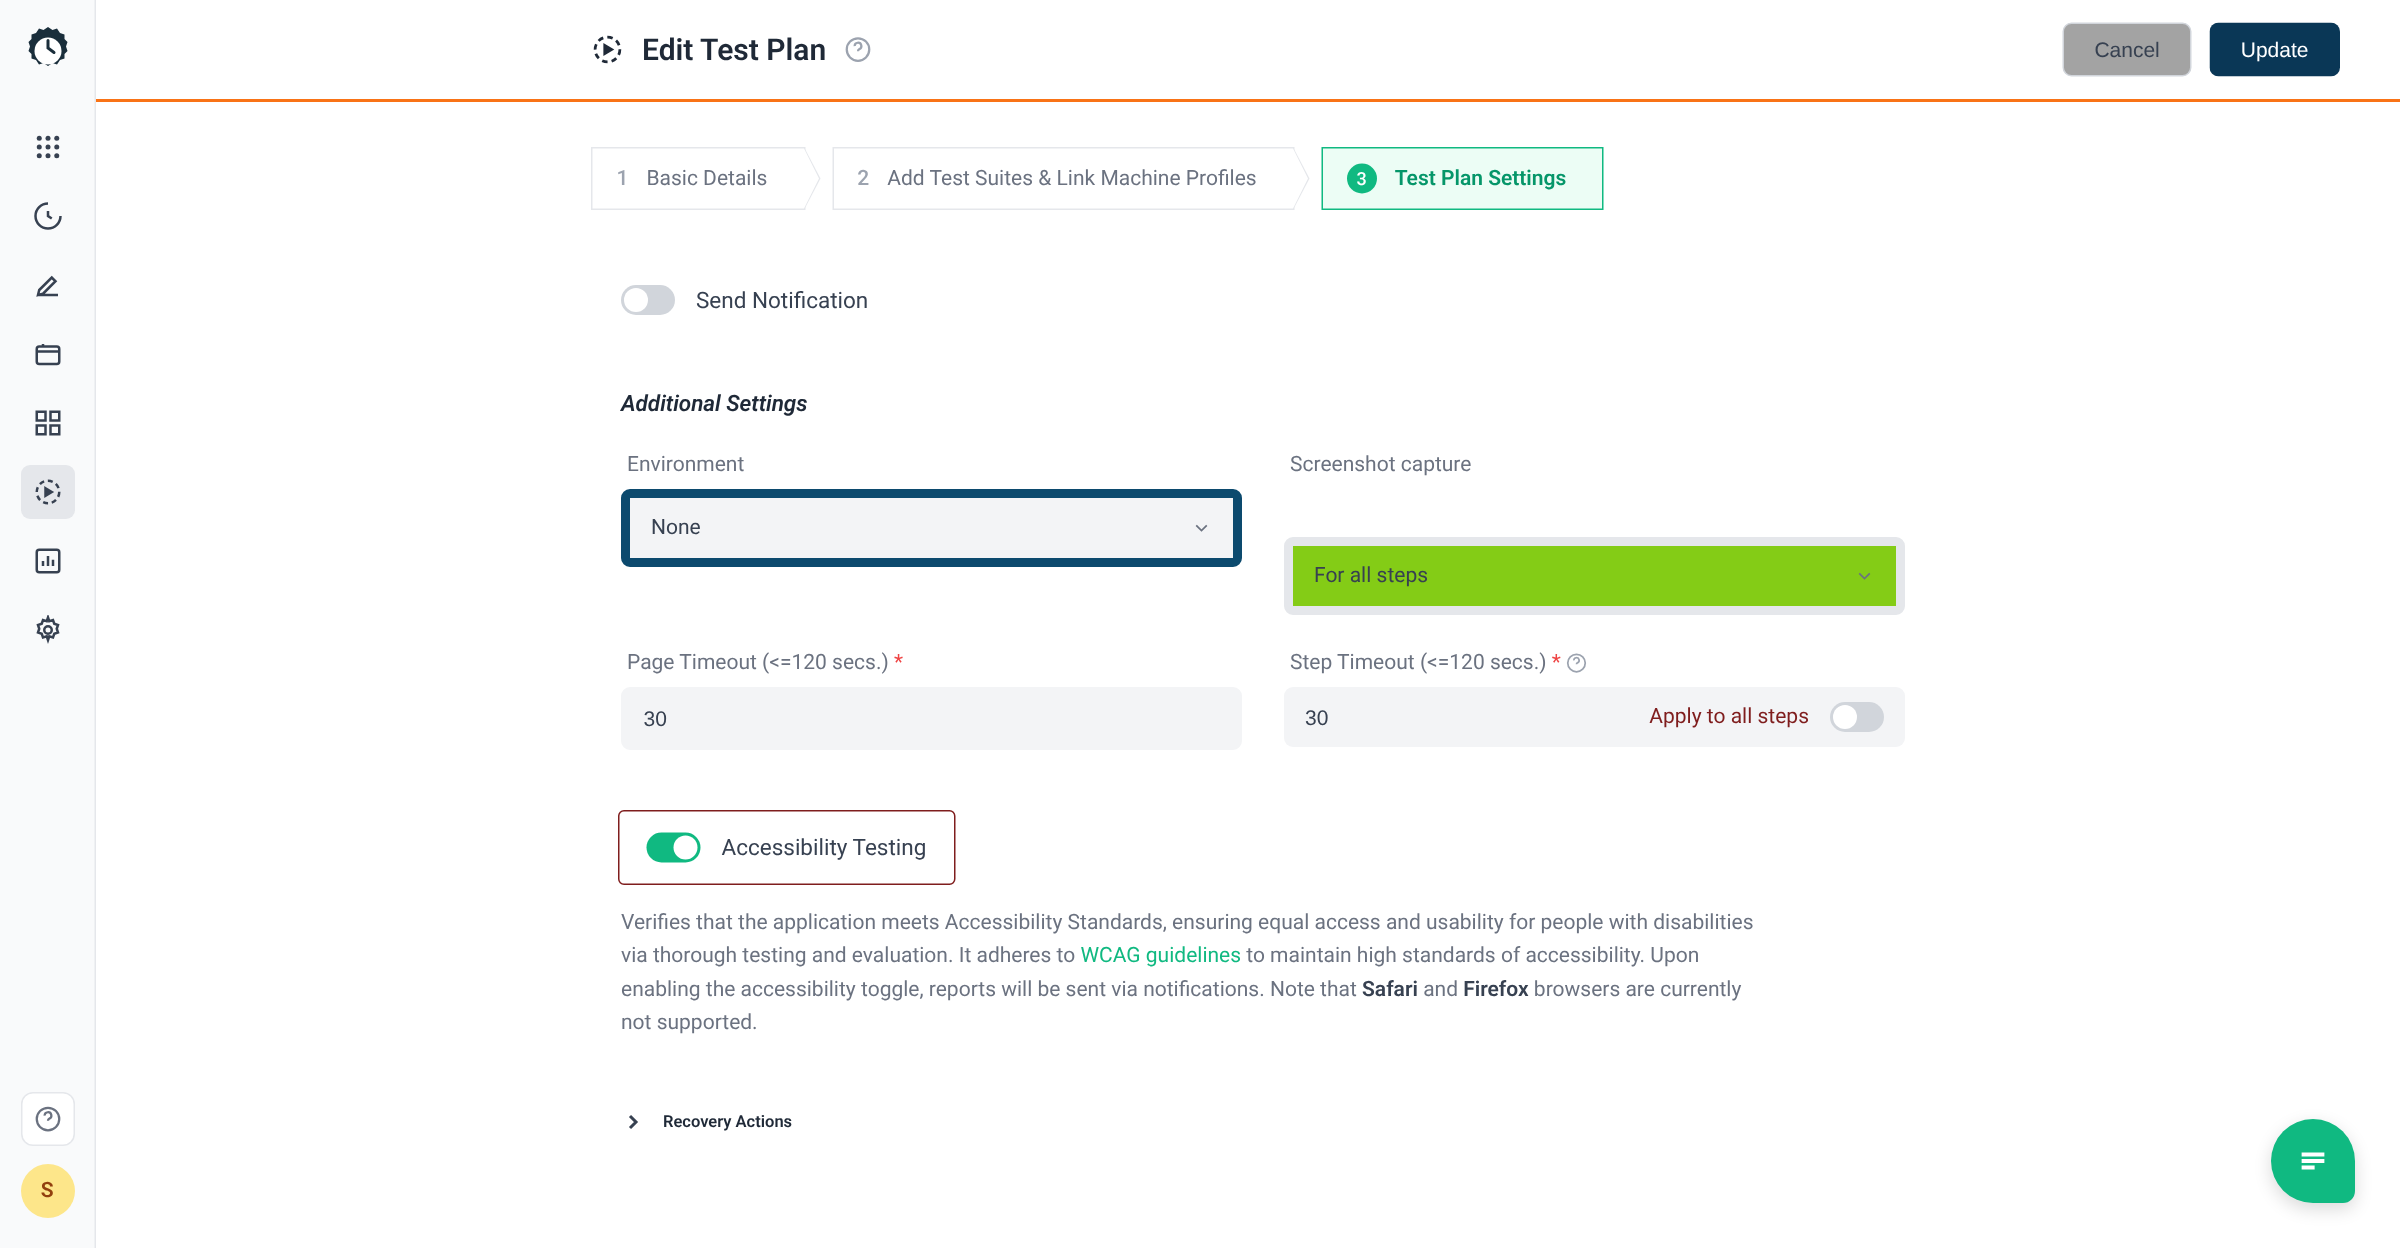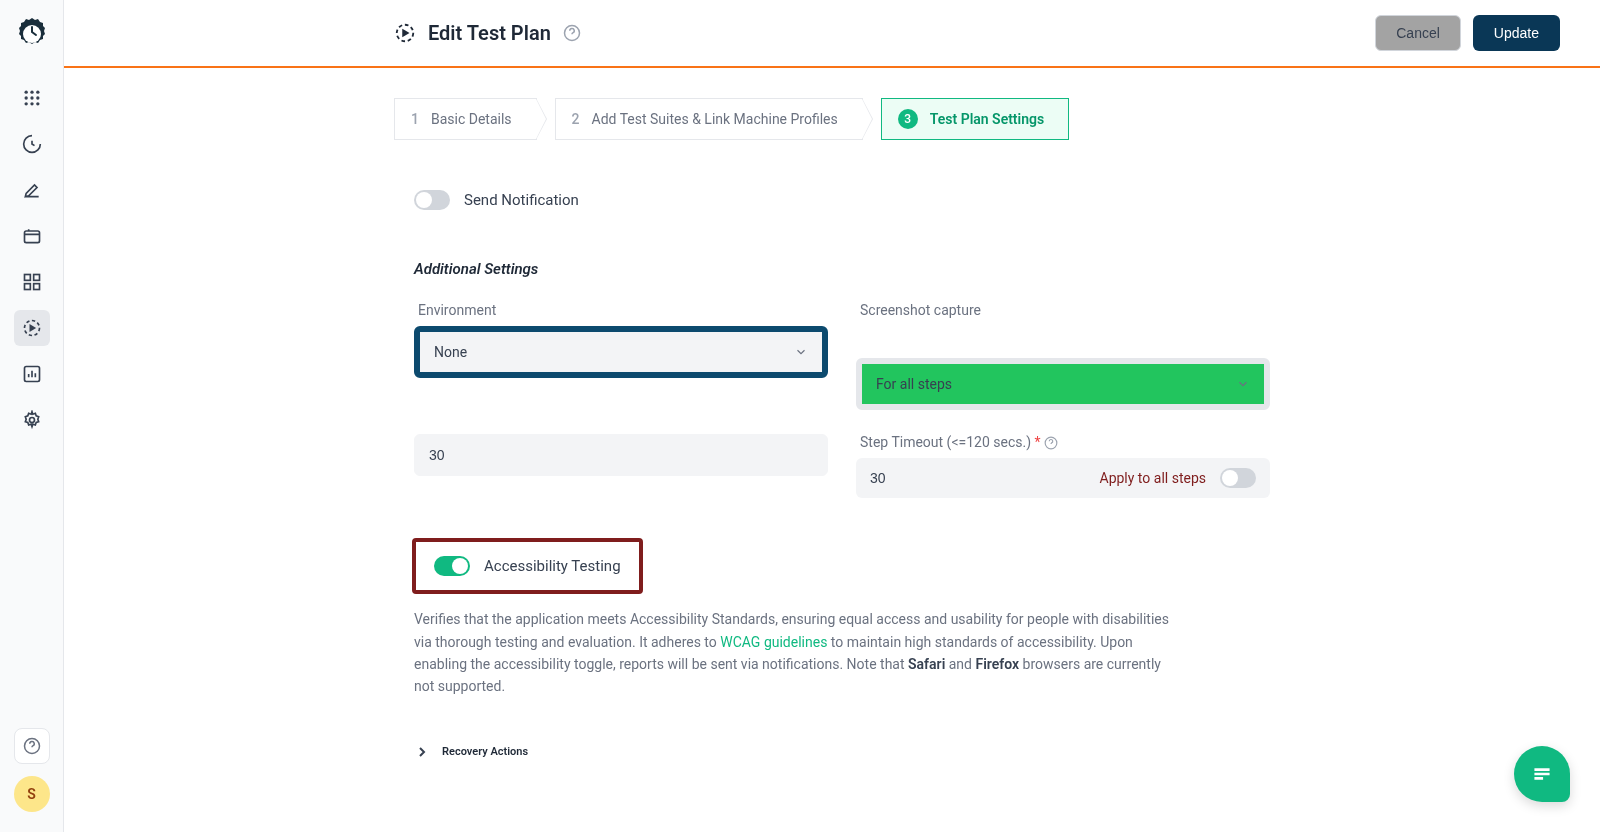--- a/index.html
+++ b/index.html
@@ -46,27 +46,27 @@
   .toggle.on { background:#10b981; }
   .toggle.on::after { left:18px; }
   .toggle-label { font-size:15px; color:#374151; }
   
   .section-title { font-weight:600; font-size:15px; margin-bottom:24px; color:#1f2937;font-style:italic; }
   
   .grid { display:grid; grid-template-columns: 1fr 1fr; gap: 24px 28px; margin-bottom:40px; }
   .field-label { font-size:14px; color:#6b7280; margin-bottom:8px; padding-left:4px; }
   .field-label .req { color:#ef4444; }
   .select-box { background:#f3f4f6; border:6px solid #0c4a6e; border-radius:6px; padding:12px 14px; display:flex; justify-content:space-between; align-items:center; cursor:pointer; font-size:14px; color:#374151; }
-  .select-box.light { background:#22c55e; border-color:#e5e7eb;margin-top:40px; }
+  .select-box.light { background:#84cc16; border-color:#e5e7eb;margin-top:40px; }
   .input-box { background:#f3f4f6; border:1px solid #f3f4f6; border-radius:6px; padding:12px 14px; font-size:14px; color:#374151; width:100%; outline:none; }
   .step-timeout-wrap { display:flex; align-items:center; gap:14px; background:#f3f4f6; border-radius:6px; padding:6px 14px 6px 0; }
   .step-timeout-wrap .input-box { flex:0 0 80px; background:transparent; border:none; padding:6px 14px; }
   .apply-label { font-size:14px; color:#7f1d1d; margin-left:auto; }
   
-  .highlight-box { border:4px solid #7f1d1d; border-radius:4px; padding:14px 18px; display:inline-block; margin-bottom:14px; margin-left:-2px; }
+  .highlight-box { border:1px solid #7f1d1d; border-radius:4px; padding:14px 18px; display:inline-block; margin-bottom:14px; margin-left:-2px; }
   .highlight-box .toggle-row { margin:0; }
   
   .description { font-size:14px; color:#6b7280; line-height:1.6; max-width:760px; margin-bottom:40px; }
   .description a { color:#10b981; text-decoration:none; }
   .description strong { color:#374151; font-weight:600; }
   
   .accordion-row { display:flex; align-items:center; gap:12px; cursor:pointer; padding:6px 0; }
   .accordion-row .chev { color:#374151; }
   .accordion-label { font-weight:600; font-size:11px; color:#1f2937; }
   
@@ -207,20 +207,21 @@
       <div>
         <div class="field-label">Screenshot capture</div>
         <div class="select-box light">
           <span>For all steps</span>
           <svg width="14" height="14" viewBox="0 0 24 24" fill="none" stroke="#6b7280" stroke-width="2">
                 <path d="M6 9l6 6 6-6"></path>
               </svg>
         </div>
       </div>
       <div>
+        <div class="field-label"><span>Page Timeout (&lt;=120 secs.)</span> <span class="req">*</span></div>
         <input class="input-box" value="30" style="">
       </div>
       <div>
         <div class="field-label"><span>Step Timeout (&lt;=120 secs.)</span> <span class="req">*</span> <svg width="14" height="14" viewBox="0 0 24 24" fill="none" stroke="#9ca3af" stroke-width="2" style="vertical-align:middle">
                 <circle cx="12" cy="12" r="10"></circle>
                 <path d="M9 9a3 3 0 1 1 4 2.8c-.7.4-1 1-1 1.7M12 17h.01"></path>
               </svg></div>
         <div class="step-timeout-wrap">
           <input class="input-box" value="30" style="">
           <span class="apply-label">Apply to all steps</span>

